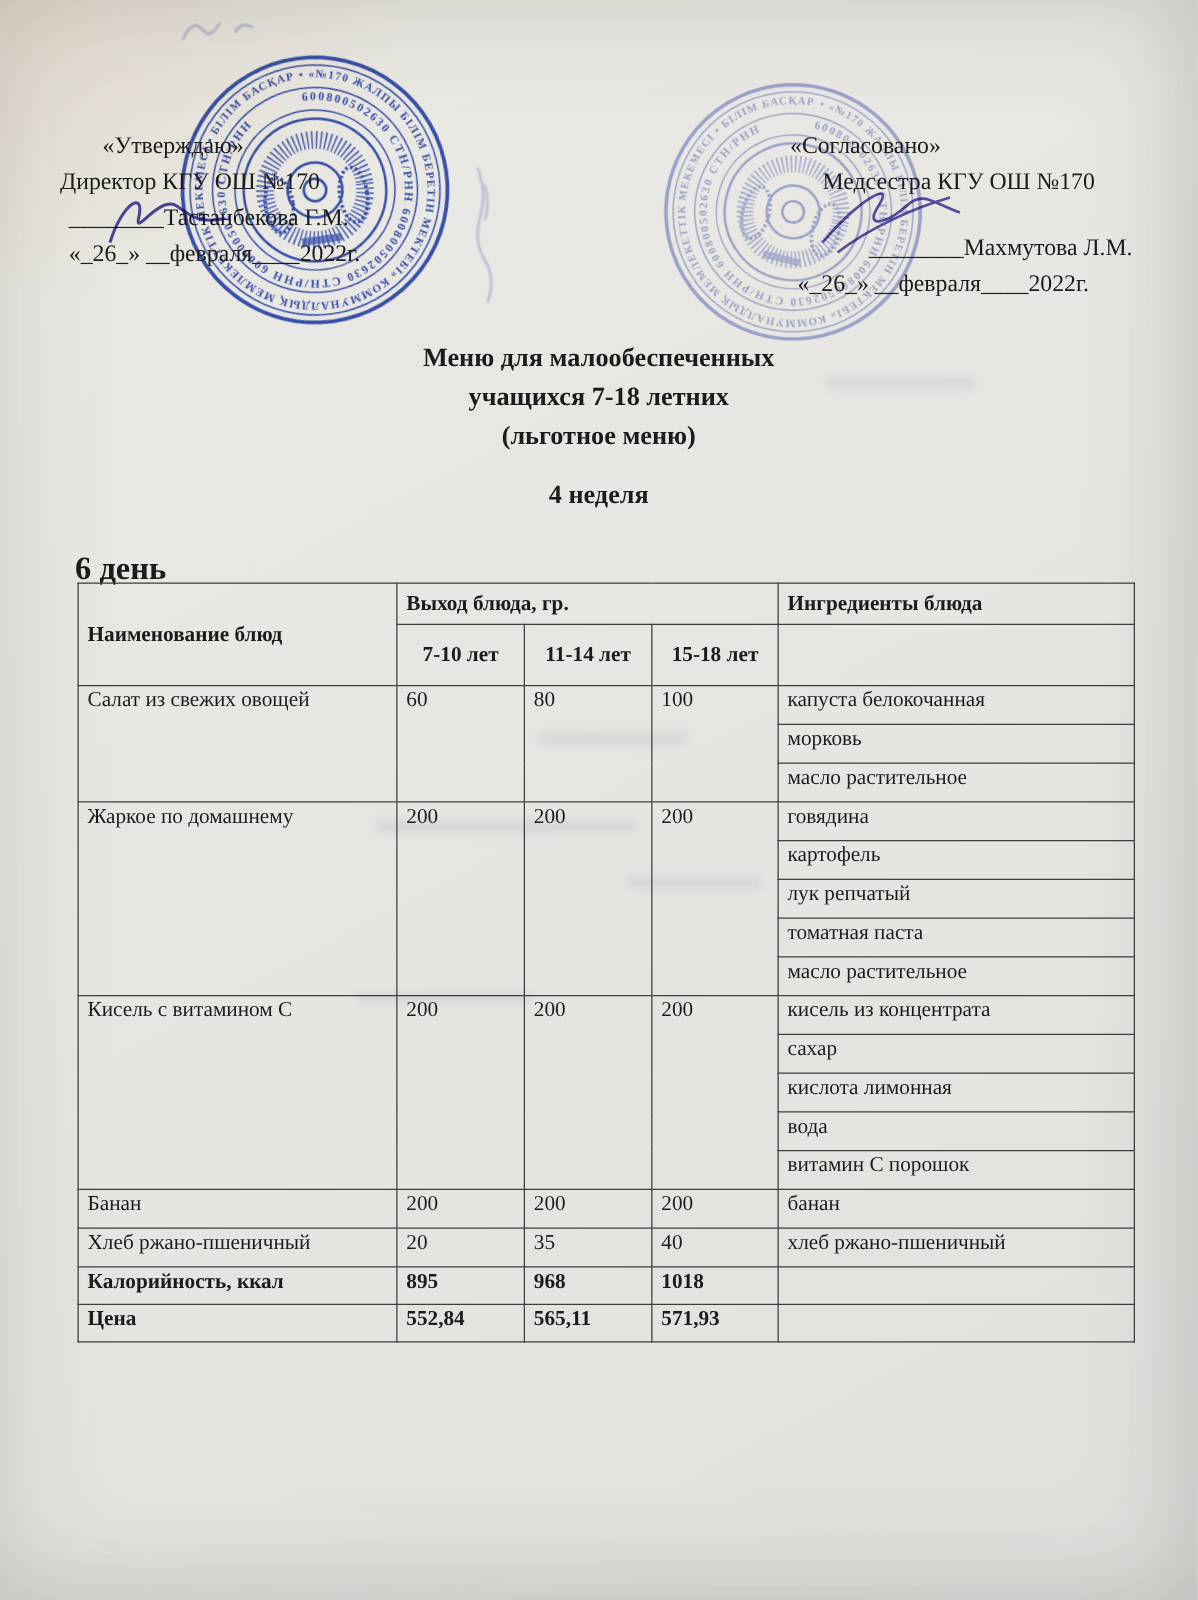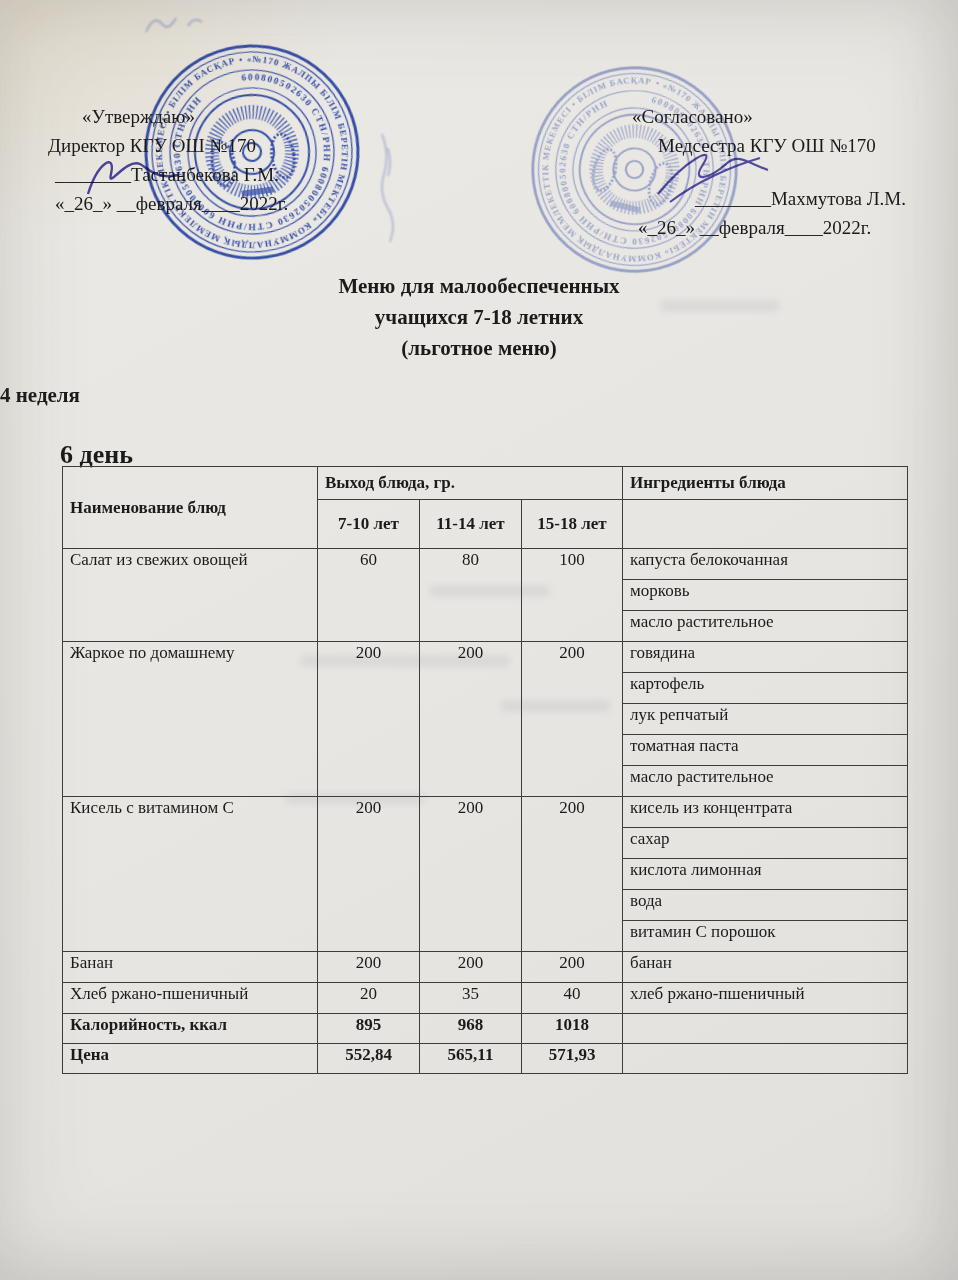--- a/index.html
+++ b/index.html
@@ -19,30 +19,30 @@
   .block-right{left:596px;top:102px;width:316px;}
   .bl-title{margin-left:34px;}
   .bl-sign{margin-left:7px;}
   .bl-date{margin-left:7px;}
   .br-title{text-align:left;padding-left:36px;}
   .br-role{margin-left:62px;}
   .br-sign{text-align:right;padding-right:6px;margin-top:24px;}
   .br-date{margin-left:42px;}
   .title-block{position:absolute;top:271px;left:0;width:100%;text-align:center;
     font-weight:bold;font-size:21px;line-height:31px;}
-  .week{position:absolute;top:383px;left:0;width:100%;font-weight:bold;font-size:21px;}
+  .week{position:absolute;top:383px;left:0;width:100%;text-align:center;font-weight:bold;font-size:21px;}
   .day{position:absolute;top:440px;left:60px;font-weight:bold;font-size:26px;}
   table.menu{position:absolute;left:62px;top:466px;width:845px;border-collapse:collapse;
     table-layout:fixed;font-size:17px;}
   table.menu td{border:1px solid #3d3d3b;padding:1px 7px;vertical-align:top;height:28px;
     overflow:hidden;white-space:nowrap;}
   tr.h1 td{height:30px;text-align:left;font-weight:bold;vertical-align:middle;}
   tr.h2 td{height:46px;text-align:center;font-weight:bold;vertical-align:middle;}
   td.hname{text-align:center;font-weight:bold;vertical-align:middle;}
-  td.v{text-align:center;}
+  td.v{}
   tr.sum td{font-weight:bold;height:27px;}
   .stamp{position:absolute;mix-blend-mode:multiply;filter:blur(.35px);}
   .stamp-left{left:140px;top:40px;opacity:.93;transform:rotate(-8deg);}
   .stamp-right{left:527px;top:62px;opacity:.42;transform:rotate(14deg);}
   .sig{position:absolute;mix-blend-mode:multiply;}
   .sig-left{left:80px;top:148px;}
   .sig-right{left:648px;top:138px;}
   .smudge{position:absolute;background:rgba(108,116,138,.11);filter:blur(3px);border-radius:5px;}
   .pen{position:absolute;opacity:.45;filter:blur(.8px);}
 </style>

